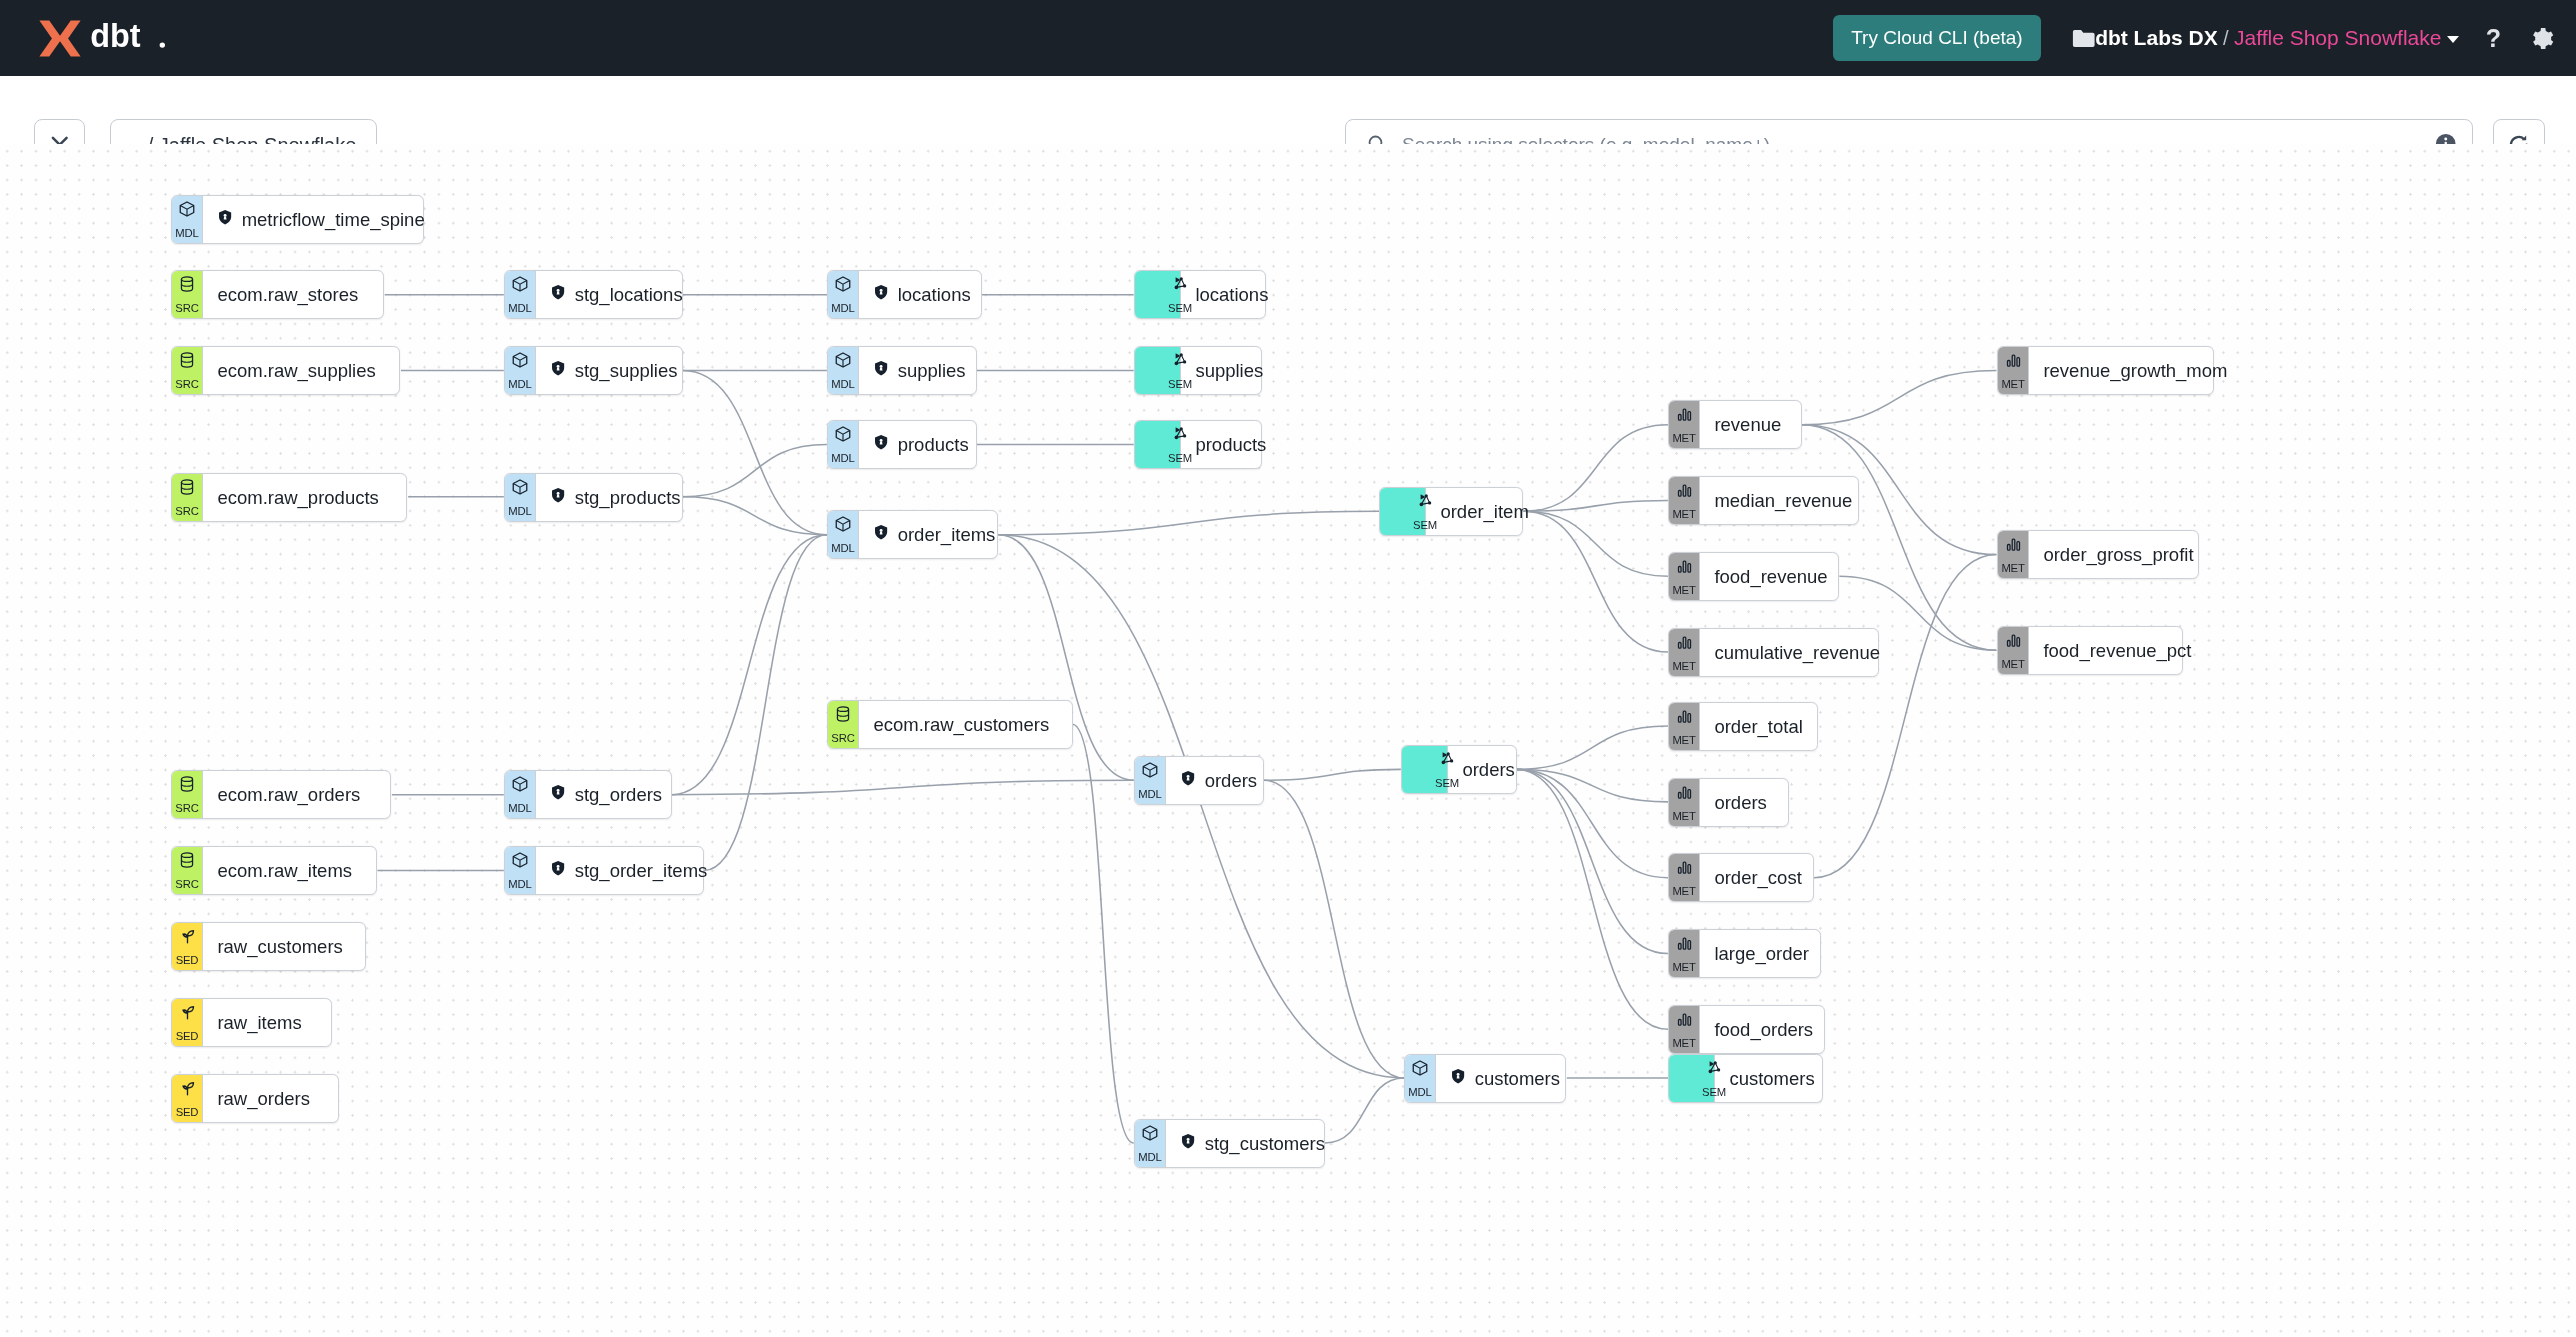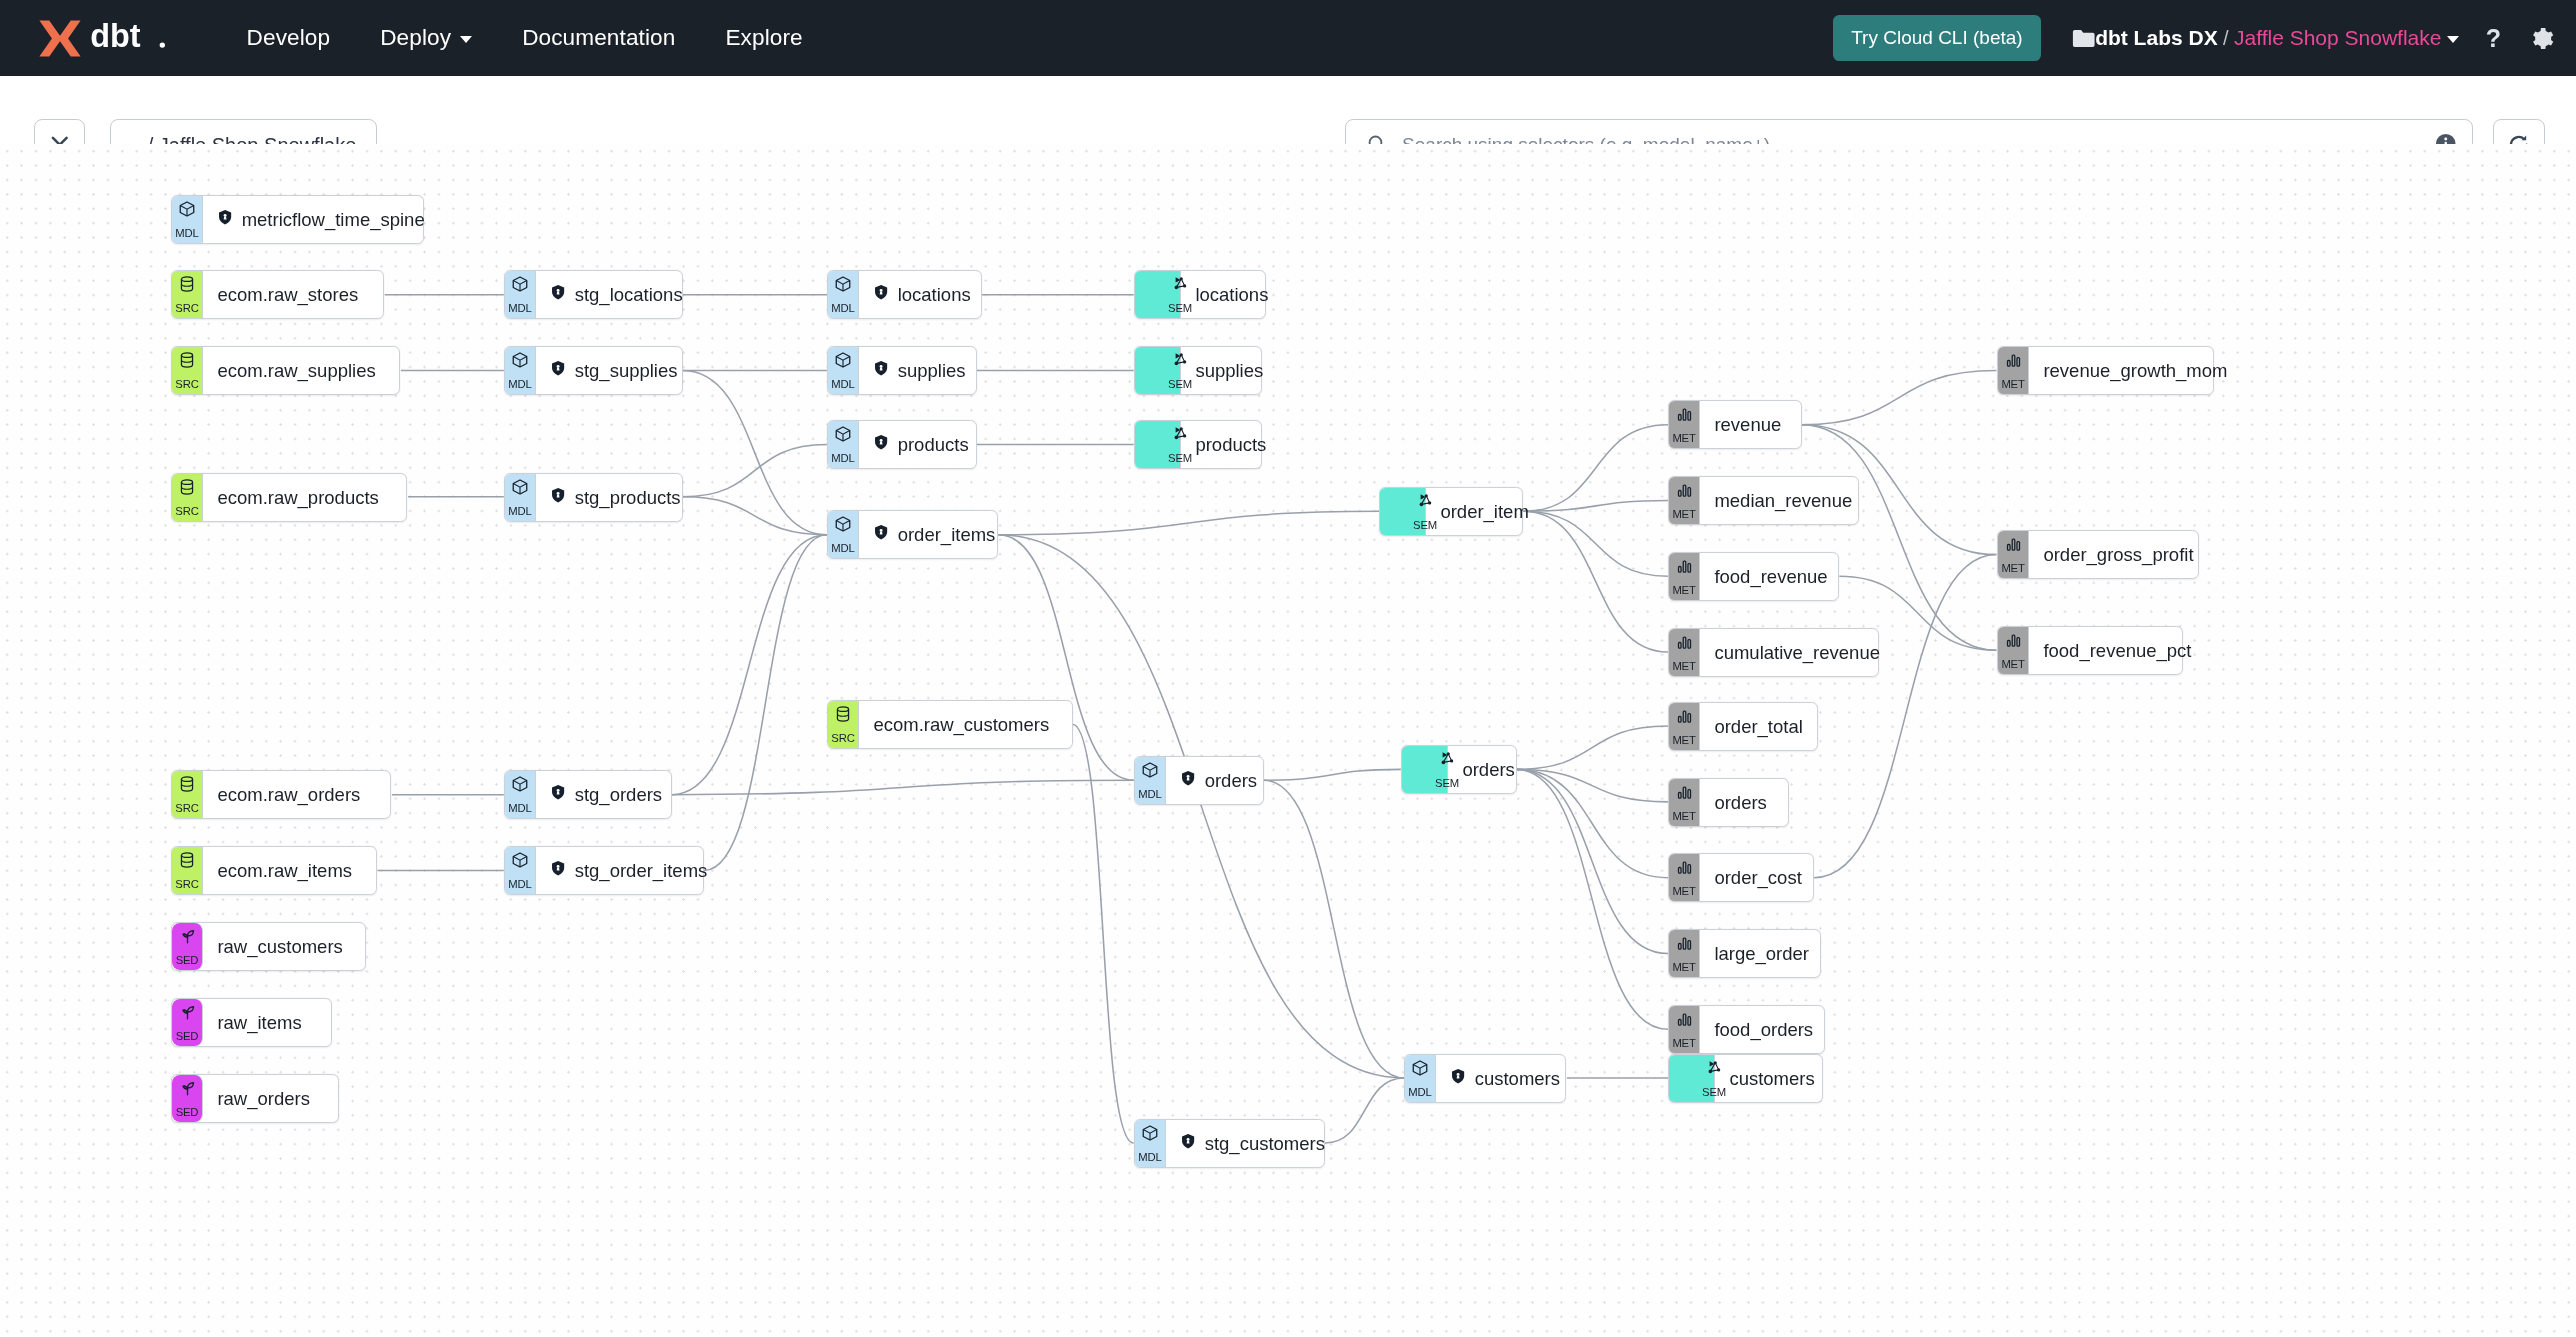--- a/index.html
+++ b/index.html
@@ -89,21 +89,21 @@
     width: 31px; flex: 0 0 31px; border-radius: 5.4px 0 0 5.4px;
     display: flex; flex-direction: column; align-items: center; justify-content: center;
     border-right: 1.1px solid #ccd1d8; gap: 10px;
   }
   .badge .bg-ico { height: 18px; display:flex; align-items:flex-end; }
   .badge .bg-txt { font-size: 11.3px; color: #1b2129; line-height: 11.7px; letter-spacing: -0.2px; }
   .badge.mdl { background: #bfe0f5; }
   .badge.src { background: #bef264; }
   .badge.sem { background: #5eead4; padding-left: 45px; }
   .badge.met { background: #a3a3a3; }
-  .badge.sed { background: #d946ef; border-radius: 8px; }
+  .badge.sed { background: #fde047; }
   .node-body {
     display: flex; align-items: center; gap: 8.1px;
     padding: 0 18px 0 14.4px; font-size: 18.5px; color: #1b2129;
   }
   .shield { flex: 0 0 auto; }
 </style>
 </head>
 <body>
 
 <div id="topnav">
@@ -114,35 +114,20 @@
       </svg>
     </span>
     <span class="logo-word">
       <svg width="78" height="36" viewBox="0 0 86 40">
         <text x="0" y="31" font-family="Liberation Sans, sans-serif" font-size="36" font-weight="bold" fill="#ffffff">dbt</text>
         <circle cx="80" cy="29" r="3" fill="#ffffff"></circle>
       </svg>
     </span>
   </div>
 
-  <div class="nav-links">
-    <div class="nav-link">
-      <span>Develop</span>
-    </div>
-    <div class="nav-link">
-      <span>Deploy</span>
-      <i class="chev"></i>
-    </div>
-    <div class="nav-link">
-      <span>Documentation</span>
-    </div>
-    <div class="nav-link">
-      <span>Explore</span>
-    </div>
-  </div>
 
   <div class="nav-right">
     <div id="cli-btn">Try Cloud CLI (beta)</div>
     <div id="breadcrumb">
       <span class="folder-ico">
         <svg width="23.5" height="19" viewBox="0 0 26 21">
           <path d="M1 3a2 2 0 0 1 2-2h7l2.5 3H23a2 2 0 0 1 2 2v12a2 2 0 0 1-2 2H3a2 2 0 0 1-2-2Z" fill="#e2e5e9"></path>
         </svg>
       </span>
       <span class="bc-org">dbt Labs DX</span>

